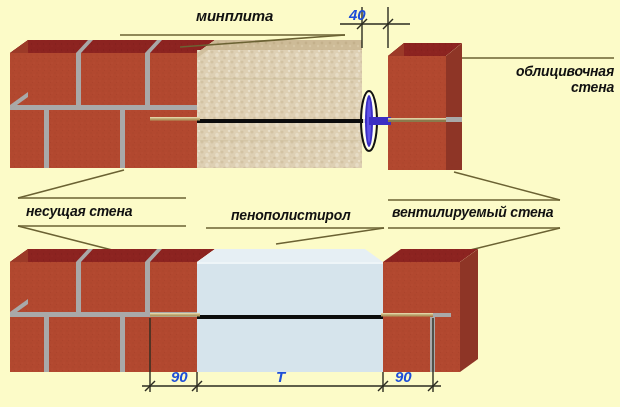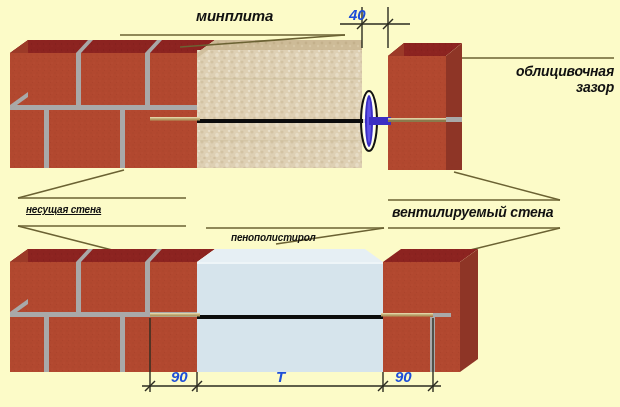--- a/index.html
+++ b/index.html
@@ -21,22 +21,22 @@
   }
   .dim{
     position:absolute;
     font-weight:bold;
     font-style:italic;
     color:#1d4ed8;
     white-space:nowrap;
   }
   .lbl-minplita{left:196px;top:8px;font-size:15px;}
   .lbl-vent{left:478px;top:64px;font-size:14px;text-align:right;width:136px;}
-  .lbl-nesu{left:26px;top:204px;font-size:10px;text-decoration:underline;}
-  .lbl-peno{left:231px;top:208px;font-size:10px;margin-top:24px;}
+  .lbl-nesu{left:26px;top:204px;font-size:14px;}
+  .lbl-peno{left:231px;top:208px;font-size:14px;}
   .lbl-oblic{left:392px;top:205px;font-size:14px;}
   .dim-40{left:349px;top:6px;font-size:15px;}
   .dim-90a{left:171px;top:368px;font-size:15px;}
   .dim-T{left:276px;top:368px;font-size:15px;}
   .dim-90b{left:395px;top:368px;font-size:15px;}
 </style>
 </head>
 <body>
 
 <svg id="stage" viewBox="0 0 620 407" width="620" height="407">
@@ -216,21 +216,21 @@
       <line x1="378" y1="391" x2="388" y2="381"></line>
       <line x1="428" y1="391" x2="438" y2="381"></line>
     </g>
   </g>
 </svg>
 
 <div class="lbl lbl-minplita">минплита</div>
 
 <div class="lbl lbl-vent">
   <div>облицивочная</div>
-  <div>зазор</div>
+  <div>стена</div>
 </div>
 
 <div class="lbl lbl-nesu">несущая стена</div>
 
 <div class="lbl lbl-peno">пенополистирол</div>
 
 <div class="lbl lbl-oblic">вентилируемый стена</div>
 
 <div class="dim dim-40">40</div>
 

